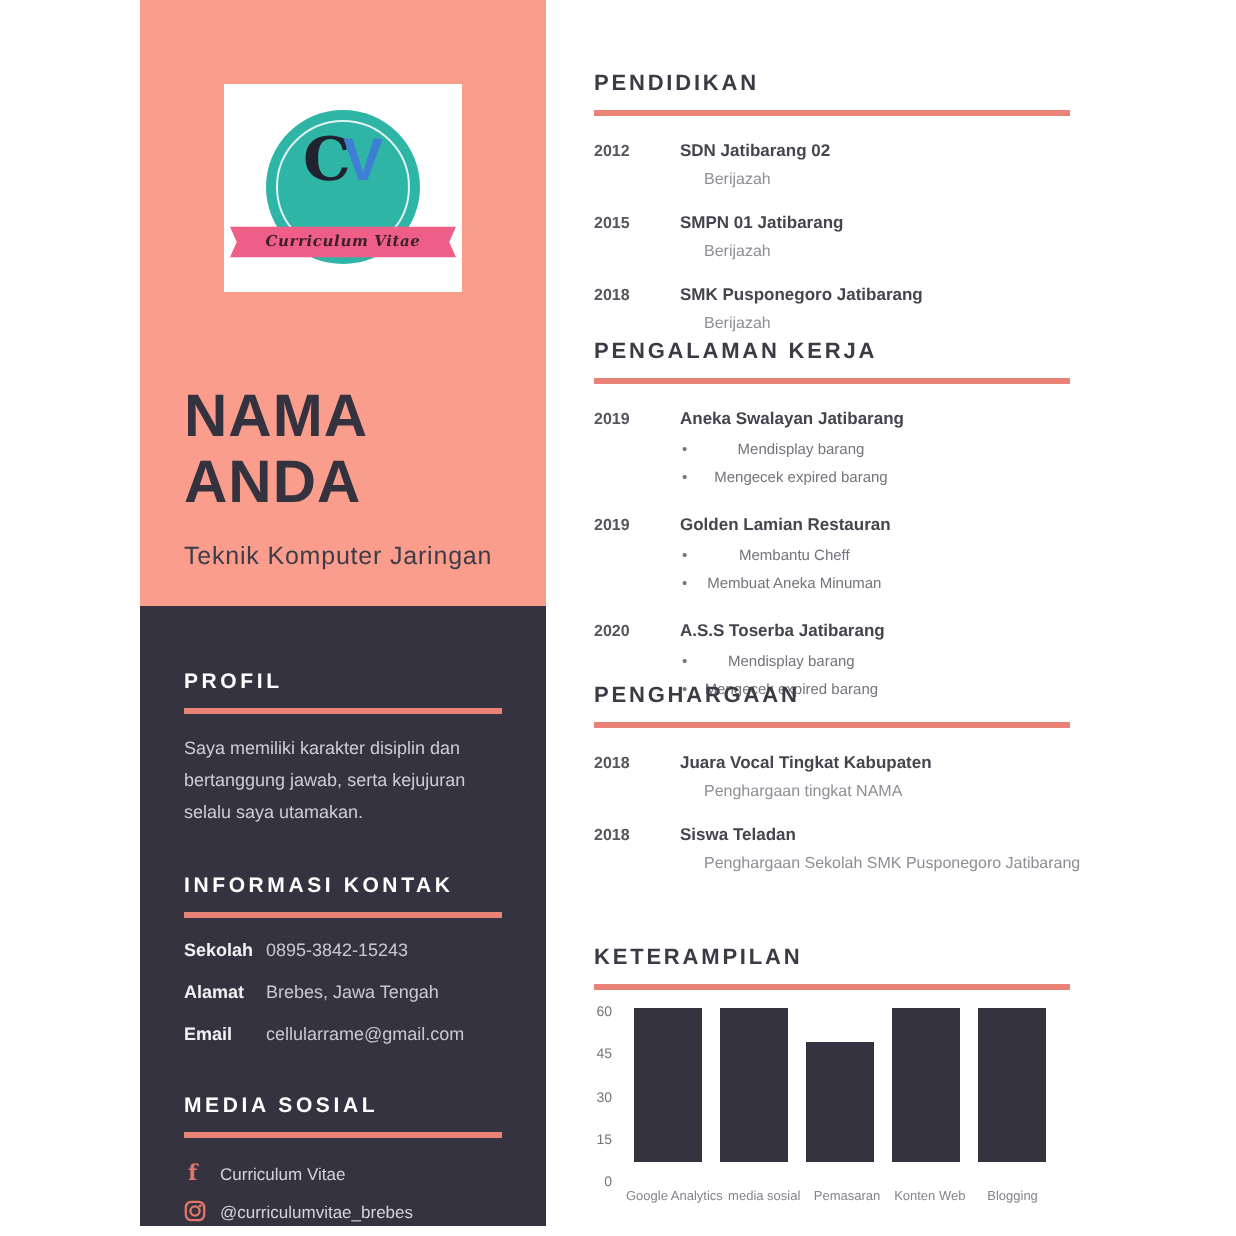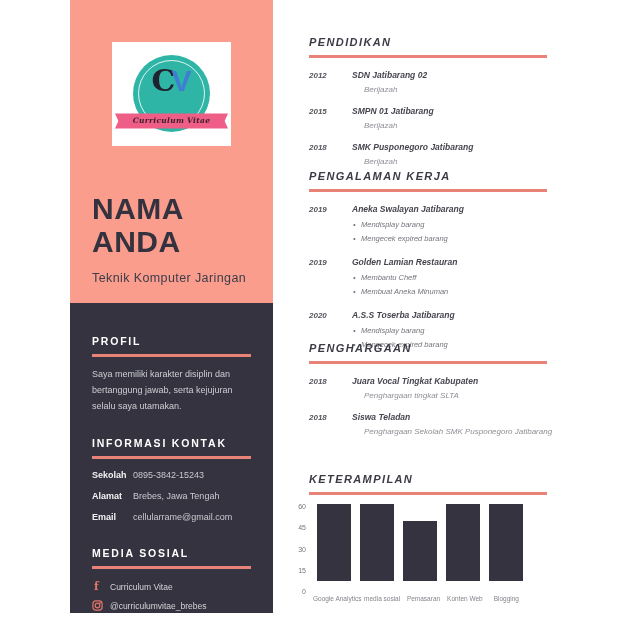--- a/index.html
+++ b/index.html
@@ -36,34 +36,34 @@
   .kontak-label { width:41px; font-weight:bold; color:#f2f2f4; flex:none; }
   .kontak-value { color:#c9cad0; }
   .sosmed-section { margin-top:25px; }
   .sosmed-rows { margin-top:11px; }
   .sosmed-row { display:flex; align-items:center; margin-bottom:7px; font-size:8.5px; color:#d3d4d9; }
   .sosmed-icon { width:18px; flex:none; display:flex; align-items:center; }
   .fb-glyph { font-family:"DejaVu Serif", serif; font-weight:bold; font-size:11px; color:#e2756a; padding-left:2px; }
 
   
   .main { position:absolute; left:293px; top:0; width:250px; height:618px; }
-  .section { position:absolute; left:16px; width:250px;font-style:italic; }
+  .section { position:absolute; left:4px; width:250px; }
   .sec-pendidikan { top:36px; }
   .sec-pengalaman { top:170px; }
   .sec-penghargaan { top:342px; }
   .sec-keterampilan { top:473px; }
   .main-heading { color:#3b3b46; font-size:11px; font-weight:bold; letter-spacing:1.4px; }
   .rule-main { width:238px; height:3px; background:#e98377; margin-top:7px; }
   .entries { margin-top:12px; }
   .entry { display:flex; margin-bottom:12px; }
   .entry-year { width:43px; flex:none; font-size:8px; font-weight:bold; color:#55555e; padding-top:1px; }
   .entry-title { font-size:8.5px; font-weight:bold; color:#45454f; }
   .entry-sub { font-size:8px; color:#8e8e96; margin-top:5px;padding-left:12px; }
   .entry-bullets { margin-top:4px; list-style:none; }
-  .entry-bullets li { font-size:7.5px; color:#74747c; line-height:1.8; padding-left:9px; position:relative; }
+  .entry-bullets li { font-size:7.5px; color:#74747c; line-height:1.8; padding-left:9px; position:relative;text-align:center; }
   .entry-bullets li::before { content:"•"; position:absolute; left:1px; color:#74747c; }
 
   
   .chart-plot { position:absolute; left:0; top:500px; width:234px; height:92px; }
   .chart-yaxis { position:absolute; left:0; top:0; width:13px; height:92px; }
   .ytick { position:absolute; right:0; font-size:7px; color:#74747c; line-height:8px; }
   .chart-bars { position:absolute; left:20px; top:0; width:214px; height:92px; display:flex; }
   .bar-slot { flex:1; display:flex; align-items:flex-end; justify-content:center; }
   .bar { width:34px; }
   .chart-xlabels { position:absolute; left:20px; top:595px; width:214px; display:flex; }
@@ -215,21 +215,21 @@
     </section>
 
     <section class="section sec-penghargaan">
       <h2 class="main-heading">PENGHARGAAN</h2>
       <div class="rule-main"></div>
       <div class="entries">
         <div class="entry">
           <span class="entry-year">2018</span>
           <div>
               <div class="entry-title">Juara Vocal Tingkat Kabupaten</div>
-               <div class="entry-sub">Penghargaan tingkat SLTA</div>
+               <div class="entry-sub">Penghargaan tingkat NAMA</div>
             </div>
         </div>
         <div class="entry">
           <span class="entry-year">2018</span>
           <div>
               <div class="entry-title">Siswa Teladan</div>
                <div class="entry-sub">Penghargaan Sekolah SMK Pusponegoro Jatibarang</div>
             </div>
         </div>
       </div>

